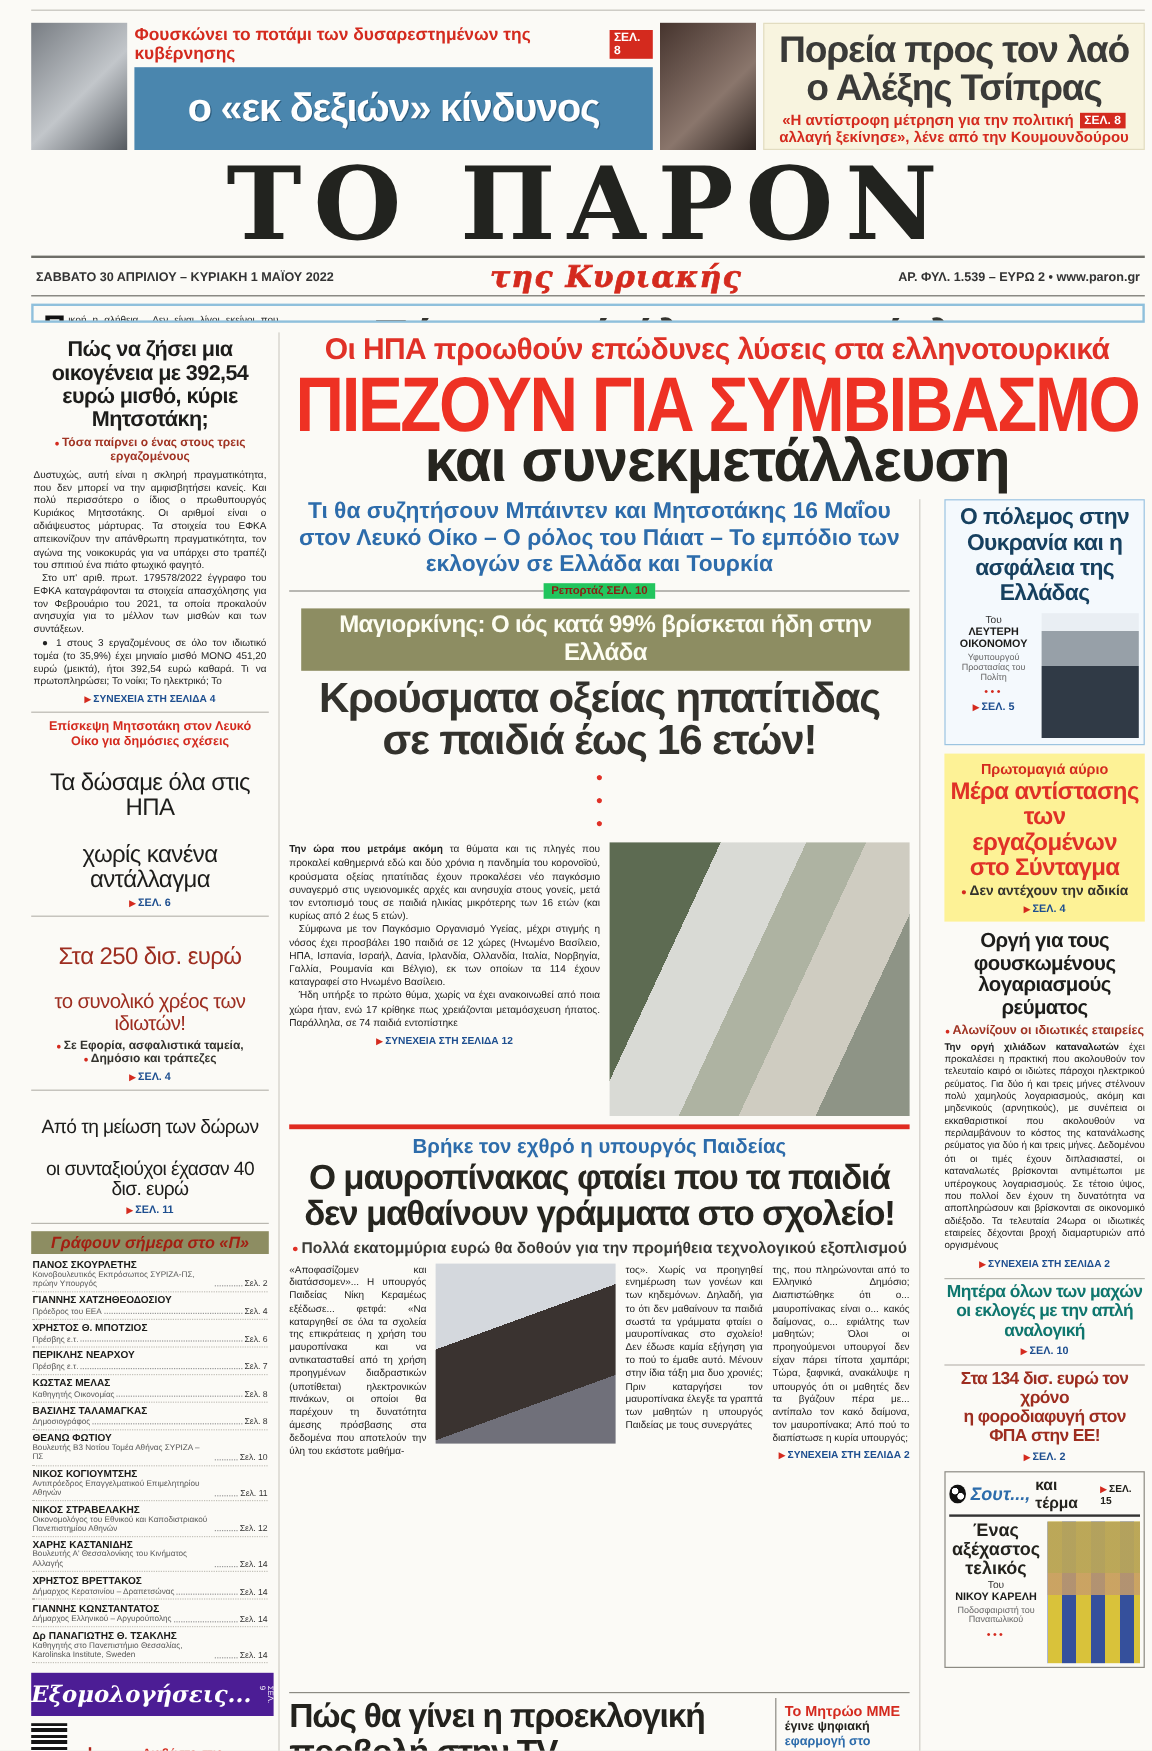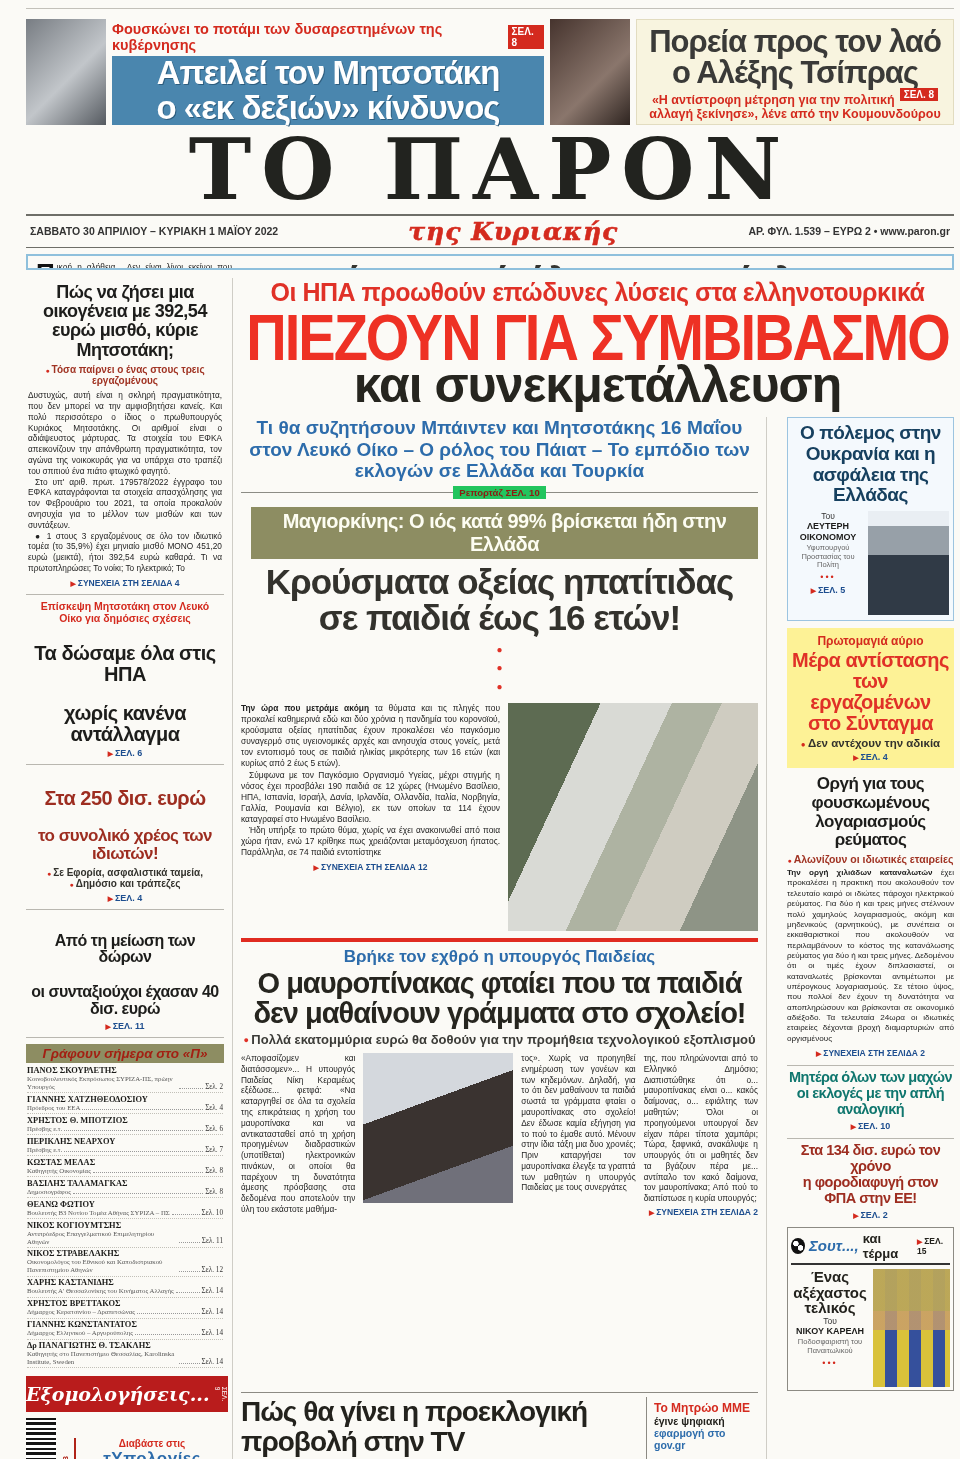--- a/index.html
+++ b/index.html
@@ -18,21 +18,21 @@
   .banner-strip { display:flex; align-items:center; justify-content:center; gap:5px; padding:2px 0 3px; }
   .banner-strip-text { color:#d42a1e; font-weight:bold; font-size:14.5px; }
   .page-badge { background:#d42a1e; color:#fff; font-weight:bold; font-size:10px; padding:1px 4px; }
   .banner-blue { flex:1; background:#4a86ae; color:#fff; text-align:center;
                  display:flex; flex-direction:column; justify-content:center; }
   .banner-blue .l { font-weight:bold; font-size:33px; line-height:1.05; letter-spacing:-1px;
                     text-shadow:1px 1px 0 #2e5d7e; }
   .banner-right { flex:1; background:#f8f4df; border:1px solid #e2dcc0; text-align:center; padding:6px 4px 2px; }
   .banner-right .t { font-weight:bold; font-size:31px; line-height:1.0; color:#3a3a38; letter-spacing:-1px; }
   .banner-right .s { color:#d42a1e; font-weight:bold; font-size:12.5px; line-height:1.15; margin-top:5px; }
-  .banner-right .srow { display:flex; align-items:flex-start; justify-content:center; gap:5px; }
+  .banner-right .srow { display:flex; align-items:flex-end; justify-content:center; gap:5px; }
 
   
   .masthead { text-align:center; margin-top:4px; }
   .masthead-title { font-family:"DejaVu Serif", serif; font-weight:bold; font-size:84px;
                     letter-spacing:10px; line-height:0.98; color:#22231f; }
   .masthead-info { display:flex; align-items:center; justify-content:space-between;
                    border-top:2px solid #6e6e68; border-bottom:1px solid #6e6e68;
                    margin-top:2px; padding:1px 4px; }
   .masthead-date, .masthead-issue { font-weight:bold; font-size:10.5px; color:#333; }
   .masthead-edition { color:#d42a1e; font-family:"DejaVu Serif", serif; font-style:italic;
@@ -112,37 +112,37 @@
   .mitroo .m3 { color:#2d6cab; font-weight:bold; font-size:10.5px; }
 
   
   .sb-article { border-bottom:1px solid #b9b7b0; padding:5px 2px 6px; }
   .sb-title { text-align:center; font-weight:bold; font-size:18px; line-height:1.08; color:#1d1d1b; letter-spacing:-0.5px; }
   .sb-bullet { text-align:center; font-weight:bold; font-size:10px; color:#a03323; margin:4px 0; }
   .sb-bullet::before { content:"● "; color:#d42a1e; font-size:7px; }
   .sb-body p { font-size:8.3px; line-height:1.3; text-align:justify; text-indent:7px; }
   .sb-body p:first-child { text-indent:0; }
   .sb-kicker { text-align:center; color:#d42a1e; font-weight:bold; font-size:10.5px; line-height:1.2; }
-  .sb-title-lg { text-align:center; font-weight:bold; font-size:20px; line-height:1.05; color:#1d1d1b; letter-spacing:-0.5px; margin-top:18px; }
+  .sb-title-lg { text-align:center; font-weight:normal; font-size:20px; line-height:1.05; color:#1d1d1b; letter-spacing:-0.5px; margin-top:18px; }
   .sb-title-red { color:#9d2d20; }
   .sb-bullet-dark { color:#33322d; }
   .pageref { text-align:center; font-weight:bold; font-size:9px; color:#1d4e8f; margin-top:3px; }
   .pageref::before { content:"▶ "; color:#d42a1e; font-size:7px; }
   .authors-header { background:#8d8d62; color:#a31f12; font-weight:bold; font-style:italic;
                     font-size:13.5px; text-align:center; padding:2px 0; margin-top:6px; }
-  .authors { padding:2px 1px;font-family:Liberation Serif, serif; }
+  .authors { padding:2px 1px; }
   .author { border-bottom:1px dotted #c2c0b8; padding:1.5px 0; }
   .author-name { font-weight:bold; font-size:8.4px; color:#1b1b19; }
   .author-meta { display:flex; align-items:flex-end; }
   .author-role { font-size:6.8px; color:#555; line-height:1.15; max-width:150px; }
   .leader { flex:1; border-bottom:1px dotted #999; margin:0 2px 2px; }
   .author-page { font-size:7.2px; color:#333; white-space:nowrap; }
   .confess { margin-top:6px; height:36px; display:flex; align-items:stretch; }
   .confess-arrow { width:26px; background:#d42a1e; clip-path:polygon(0 0,100% 50%,0 100%); }
-  .confess-body { flex:1; background:#b91c1c; color:#fff; display:flex; align-items:center; justify-content:center; gap:4px; }
+  .confess-body { flex:1; background:#4c1d95; color:#fff; display:flex; align-items:center; justify-content:center; gap:4px; }
   .confess-text { font-family:"DejaVu Serif", serif; font-style:italic; font-weight:bold; font-size:19px; }
   .confess-page { font-size:6.5px; transform:rotate(90deg); }
   .typologies { margin-top:auto; display:flex; gap:4px; align-items:center; padding-top:6px; }
   .barcode { width:30px; height:96px;
              background:repeating-linear-gradient(180deg,#151515 0 2px,#fff 2px 4px,#151515 4px 7px,#fff 7px 10px); }
   .price-rot { transform:rotate(-90deg); font-size:8px; color:#b02318; font-weight:bold; width:10px; }
   .typ-box { flex:1; text-align:center; border-left:2px solid #b02318; padding-left:4px; }
   .typ-l1 { color:#d42a1e; font-weight:bold; font-size:10px; }
   .typ-l2 { color:#2d6cab; font-weight:bold; font-size:17px; letter-spacing:0.5px; }
   .typ-note { font-size:9px; color:#2b2b28; line-height:1.2; margin-top:3px; }
@@ -191,21 +191,20 @@
 <div class="page">
 
   <div class="banner">
     <div class="photo ph-mitsotakis"></div>
     <div class="banner-center">
       <div class="banner-strip">
         <span class="banner-strip-text">Φουσκώνει το ποτάμι των δυσαρεστημένων της κυβέρνησης</span>
         <span class="page-badge">ΣΕΛ. 8</span>
       </div>
       <div class="banner-blue">
-        <div class="l">Απειλεί τον Μητσοτάκη</div>
         <div class="l">ο «εκ δεξιών» κίνδυνος</div>
       </div>
     </div>
     <div class="photo ph-tsipras"></div>
     <div class="banner-right">
       <div class="t">Πορεία προς τον λαό</div>
       <div class="t">ο Αλέξης Τσίπρας</div>
       <div class="srow">
         <span class="s">«Η αντίστροφη μέτρηση για την πολιτική</span>
         <span class="page-badge">ΣΕΛ. 8</span>

